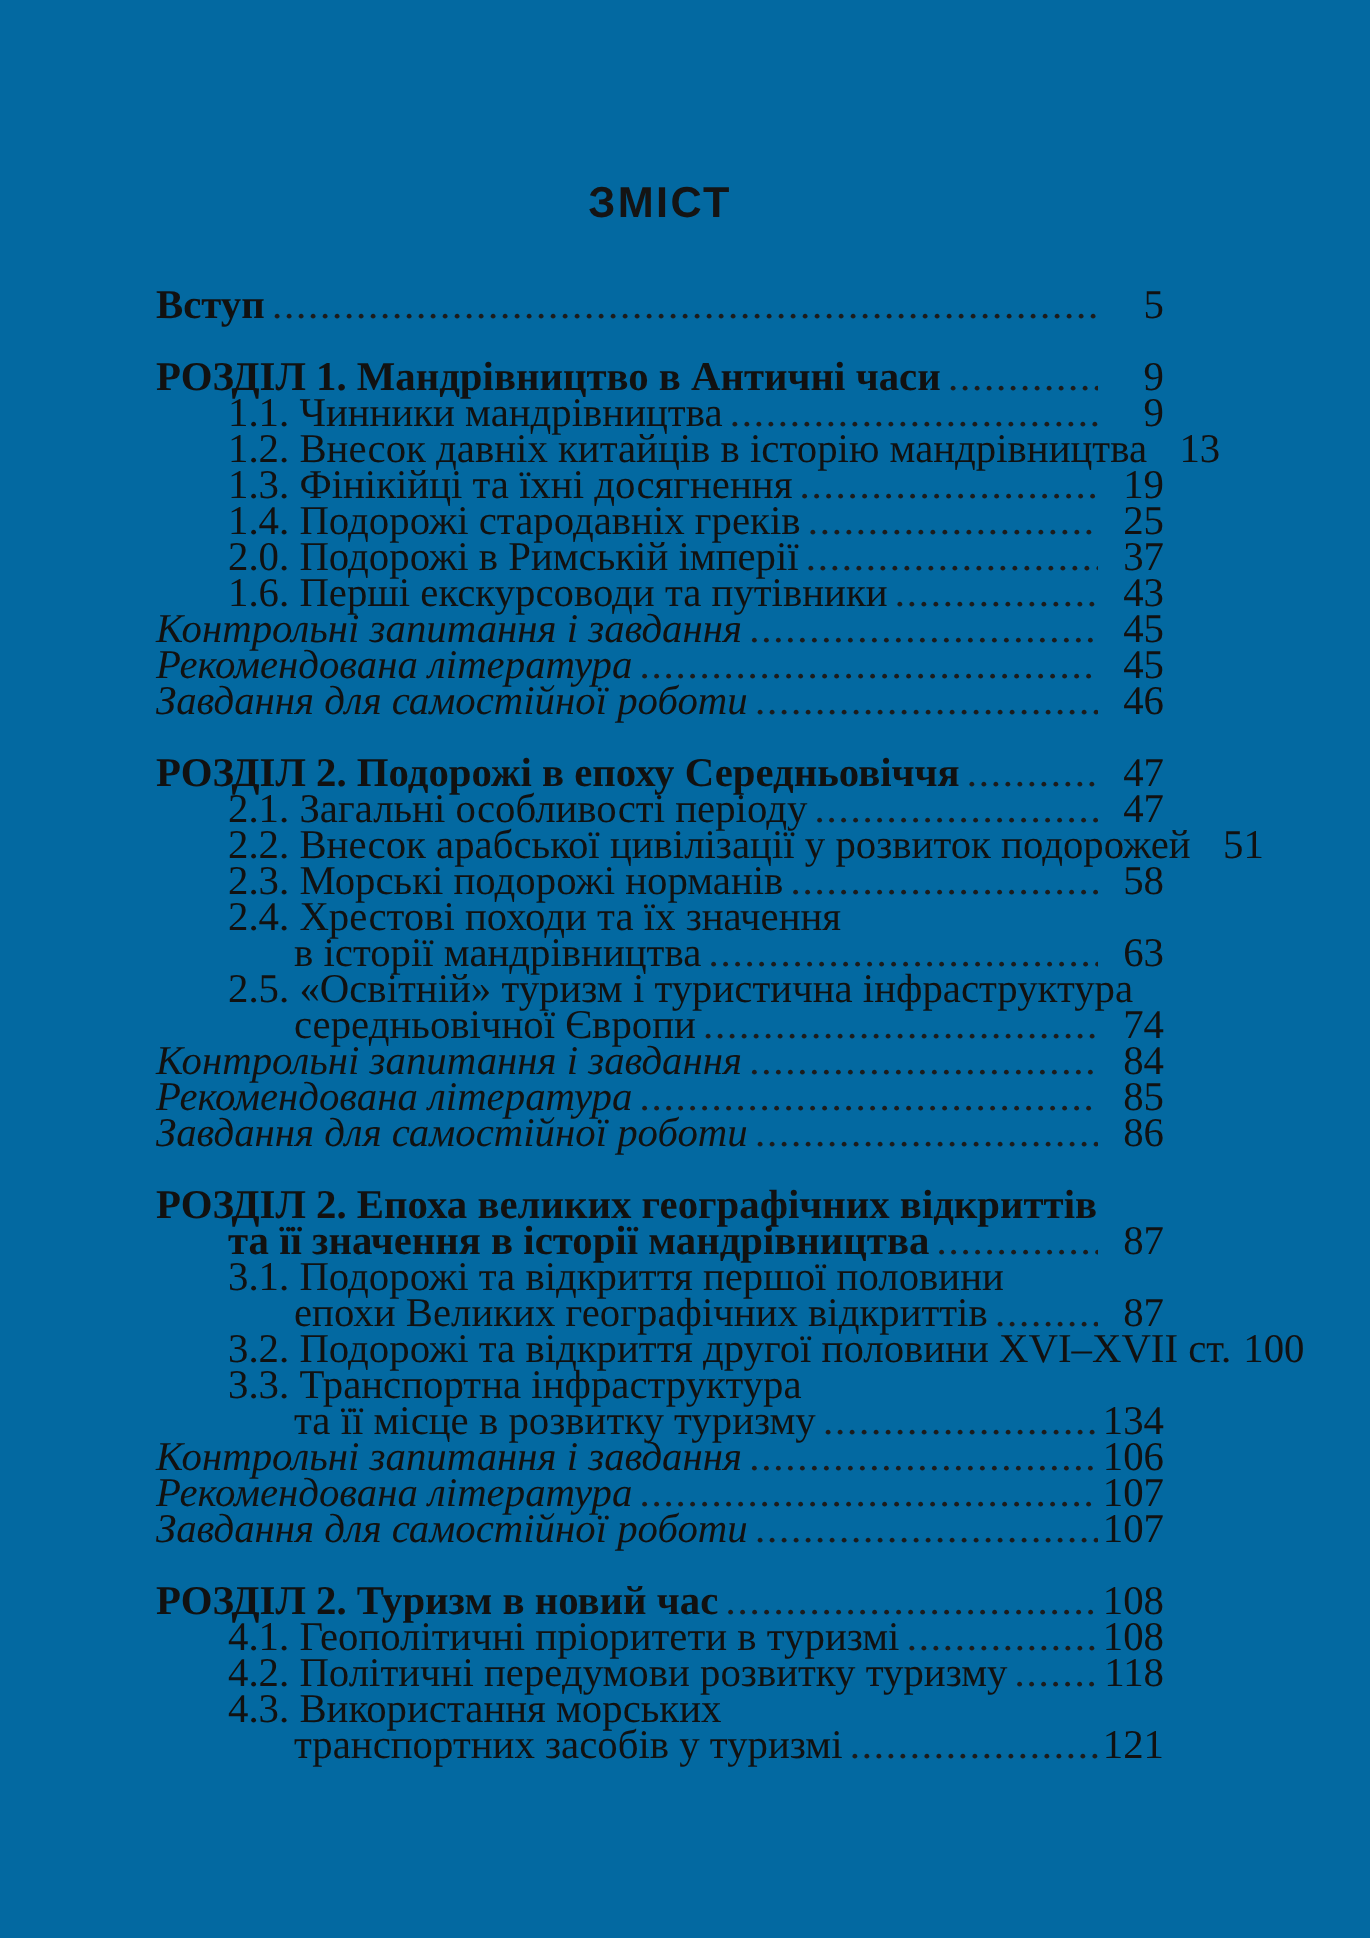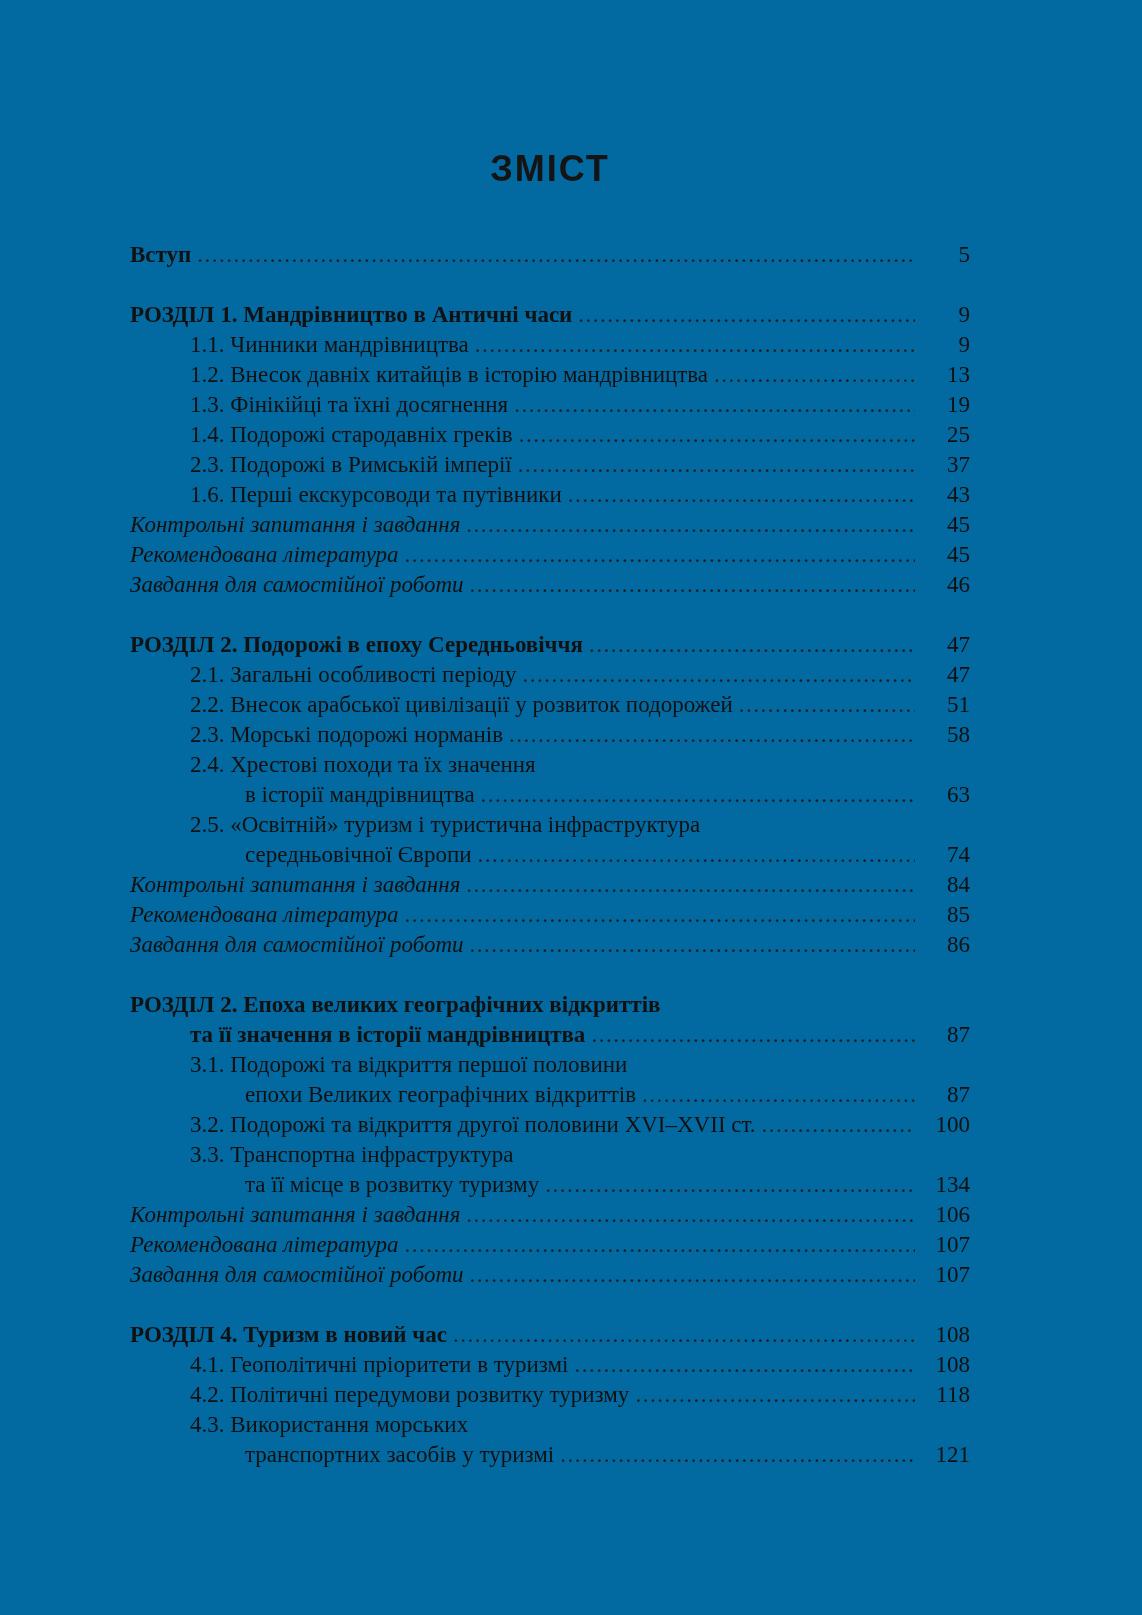--- a/index.html
+++ b/index.html
@@ -22,21 +22,21 @@
   .doc-title {
     margin: 0 0 50px 0;
     text-align: center;
     font-family: "Liberation Sans", "DejaVu Sans", sans-serif;
     font-weight: bold;
     font-size: 36px;
     letter-spacing: 2px;
     color: #141414;
   }
   .toc {
-    font-size: 23px;
+    font-size: 34px;
     line-height: 30px;
   }
   .row {
     display: flex;
     align-items: baseline;
   }
   .row .text {
     white-space: nowrap;
   }
   .row.indent-1 { padding-left: 60px; }
@@ -103,21 +103,21 @@
     <span class="pageno">19</span>
   </div>
 
   <div class="row indent-1 normal">
     <span class="text">1.4. Подорожі стародавніх греків</span>
     <span class="dots"></span>
     <span class="pageno">25</span>
   </div>
 
   <div class="row indent-1 normal">
-    <span class="text">2.3. Подорожі в Римській імперії</span>
+    <span class="text">2.0. Подорожі в Римській імперії</span>
     <span class="dots"></span>
     <span class="pageno">37</span>
   </div>
 
   <div class="row indent-1 normal">
     <span class="text">1.6. Перші екскурсоводи та путівники</span>
     <span class="dots"></span>
     <span class="pageno">43</span>
   </div>
 
@@ -254,21 +254,21 @@
     <span class="pageno">107</span>
   </div>
 
   <div class="row indent-0 italic">
     <span class="text">Завдання для самостійної роботи</span>
     <span class="dots"></span>
     <span class="pageno">107</span>
   </div>
 
   <div class="row indent-0 bold gap">
-    <span class="text">РОЗДІЛ 4. Туризм в новий час</span>
+    <span class="text">РОЗДІЛ 2. Туризм в новий час</span>
     <span class="dots"></span>
     <span class="pageno">108</span>
   </div>
 
   <div class="row indent-1 normal">
     <span class="text">4.1. Геополітичні пріоритети в туризмі</span>
     <span class="dots"></span>
     <span class="pageno">108</span>
   </div>
 

